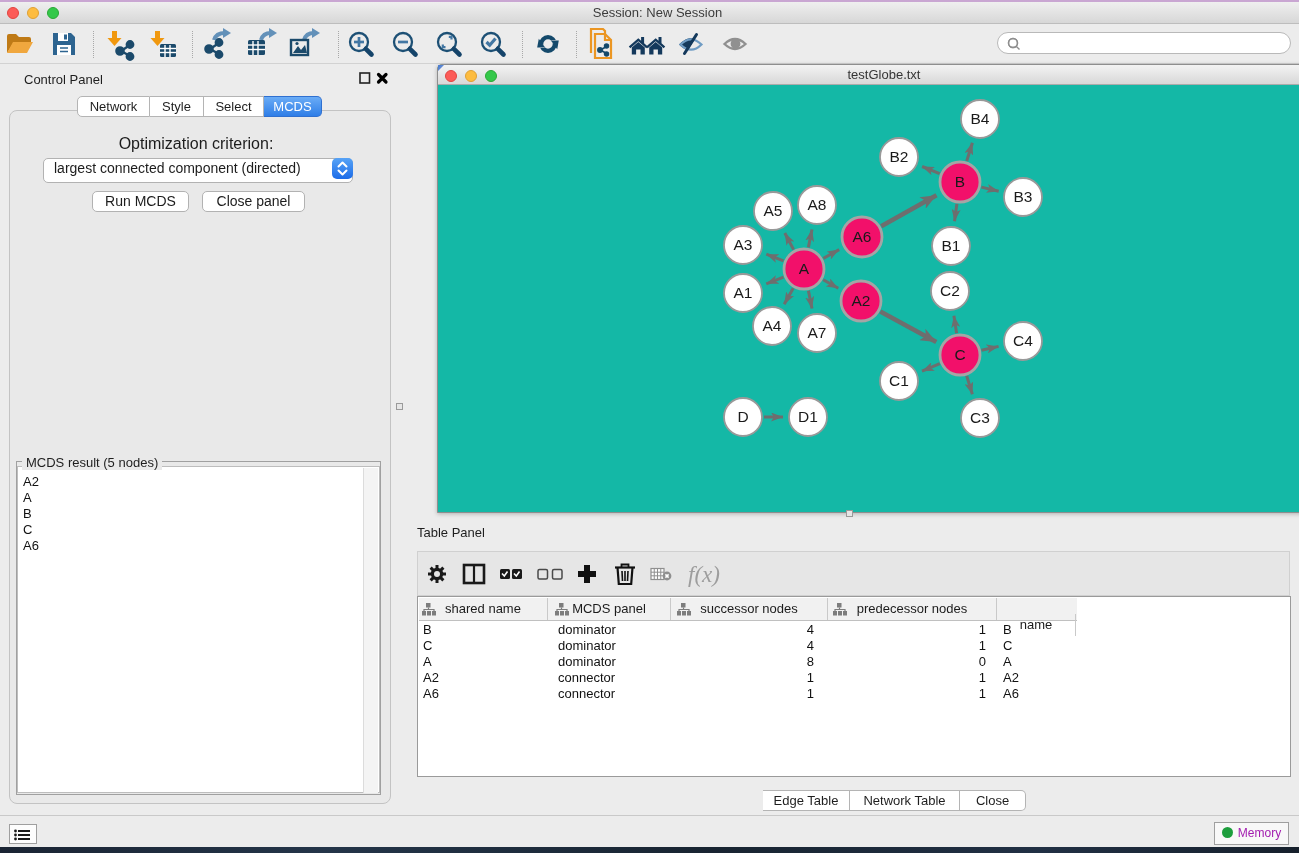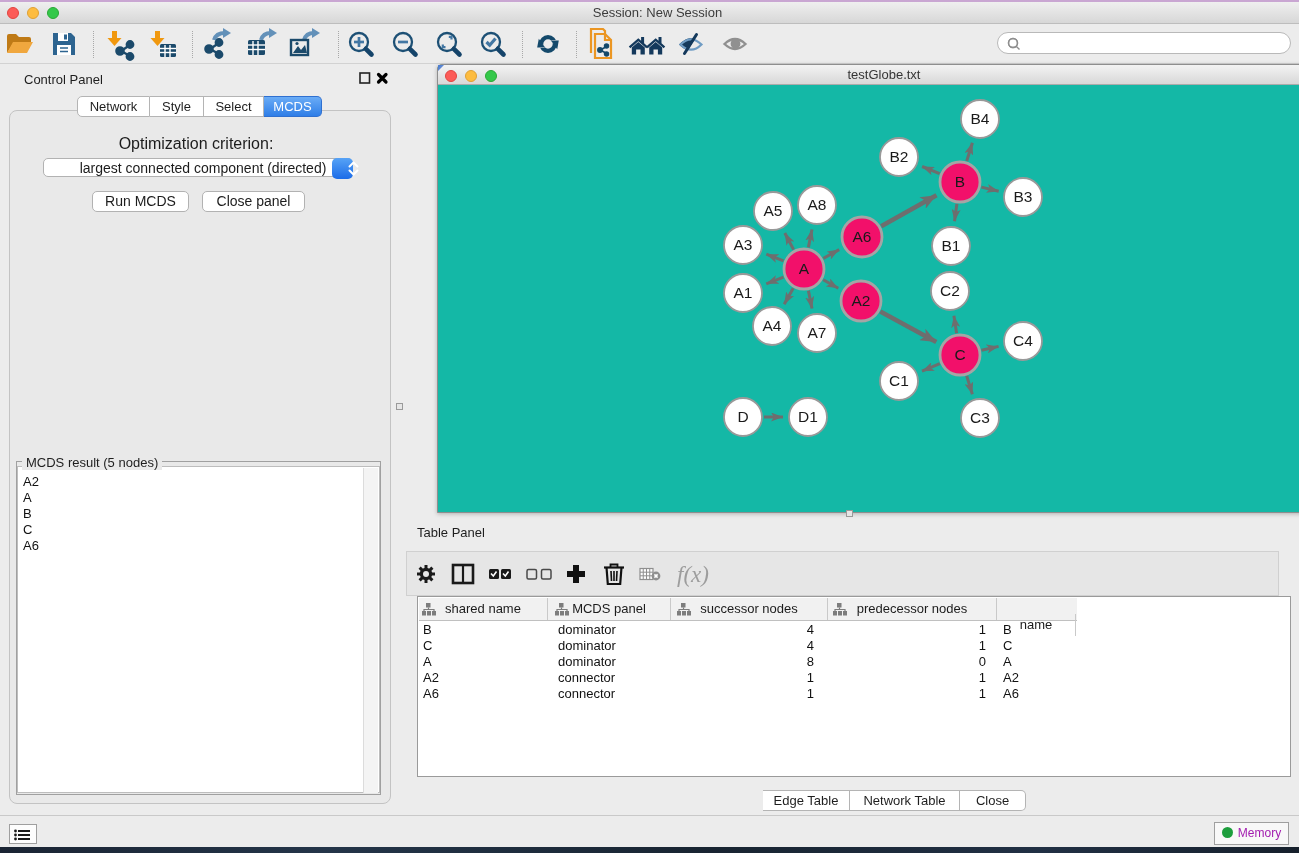--- a/index.html
+++ b/index.html
@@ -18,38 +18,38 @@
 
 
 #cpHeader { left:0; top:64px; width:400px; height:31px; }
 #cpHeader .t { position:absolute; left:24px; top:8px; font-size:13px; color:#1e1e1e; }
 #cpPanel { left:9px; top:110px; width:382px; height:694px; background:#e9e9e9; border:1px solid #c3c3c3; border-radius:8px; }
 #cpTabs { left:77px; top:96px; height:21px; display:flex; font-size:13px; }
 #cpTabs .tab { background:#fff; border:1px solid #b4b4b4; border-left:none; color:#1e1e1e; text-align:center; line-height:19px; }
 #cpTabs .tab:first-child { border-left:1px solid #b4b4b4; border-radius:5px 0 0 5px; }
 #cpTabs .tab.sel { background:linear-gradient(180deg,#6aacf6,#2f7ee7); border-color:#2f70d0; color:#fff; border-radius:0 5px 5px 0; }
 #optLabel { left:5px; top:135px; width:382px; text-align:center; font-size:16px; color:#1c1c1c; }
-#dropdown { left:43px; top:158px; width:310px; height:19px; background:#fff; border:1px solid #b2b2b2; border-radius:5px; font-size:14px; color:#1c1c1c; line-height:19px; padding-left:10px;text-align:center; }
+#dropdown { left:43px; top:158px; width:310px; height:25px; background:#fff; border:1px solid #b2b2b2; border-radius:5px; font-size:14px; color:#1c1c1c; line-height:19px; padding-left:10px; }
 #dropdown .step { position:absolute; right:-1px; top:-1px; width:21px; height:21px; border-radius:5px; background:linear-gradient(180deg,#57a3f6,#1c6ce8); }
 .btn { position:absolute; height:21px; background:#fff; border:1px solid #b2b2b2; border-radius:5px; font-size:14px; color:#1c1c1c; text-align:center; line-height:19px; }
 #fieldset { left:16px; top:461px; width:365px; height:334px; border:1px solid #a0a0a0; }
 #fsLegend { left:22px; top:455px; background:#e9e9e9; padding:0 4px; font-size:13px; color:#1e1e1e; }
 #listbox { left:17px; top:466px; width:363px; height:327px; background:#fff; border:1px solid #bdbdbd; }
 #listbox .scroll { position:absolute; right:1px; top:1px; width:15px; height:325px; background:#f4f4f4; border-left:1px solid #dcdcdc; }
 #listbox .items { position:absolute; left:5px; top:7px; font-size:13px; color:#111; line-height:16px; }
 
 
 #netwin { left:404px; top:64px; width:894px; height:449px; background:#14b8a6; border:1px solid #8e8e8e; border-radius:5px 5px 0 0; box-shadow:0 1px 4px rgba(0,0,0,0.25);margin-left:33px; }
 #nettitle { position:absolute; left:0; top:0; width:100%; height:20px; background:linear-gradient(180deg,#f3f3f3,#d8d8d8); border-bottom:1px solid #ababab; border-radius:5px 5px 0 0; }
 #nettitle .title { text-align:center; font-size:13px; color:#353535; line-height:20px; }
 
 
 #tpHeader { left:404px; top:520px; width:895px; height:26px; }
 #tpHeader .t { position:absolute; left:13px; top:5px; font-size:13px; color:#1e1e1e; }
-#tptoolbar { left:406px; top:551px; width:873px; height:45px; background:#e6e6e6; border:1px solid #d0d0d0; }
+#tptoolbar { left:417px; top:551px; width:873px; height:45px; background:#e6e6e6; border:1px solid #d0d0d0; }
 #tptable { left:417px; top:596px; width:874px; height:181px; background:#fff; border:1px solid #9a9a9a; }
 #thead { position:absolute; left:1px; top:1px; width:658px; height:23px; background:#f1f1f1; border-bottom:1px solid #c0c0c0; font-size:13px; color:#1c1c1c; }
 #thead .hc { position:absolute; top:0; height:22px; border-right:1px solid #c9c9c9; text-align:center; line-height:22px; }
 .trow { position:absolute; font-size:13px; color:#111; height:16px; line-height:16px; }
 .trow span { position:absolute; }
 
 
 #btmTabs { left:672px; top:790px; height:21px; display:flex; font-size:13px; }
 #btmTabs .tab { background:#fff; border:1px solid #b4b4b4; border-left:none; color:#1e1e1e; text-align:center; line-height:19px; }
 #btmTabs .tab.sel { background:linear-gradient(180deg,#6aacf6,#2f7ee7); border:1px solid #2f70d0; color:#fff; border-radius:5px 0 0 5px; }

